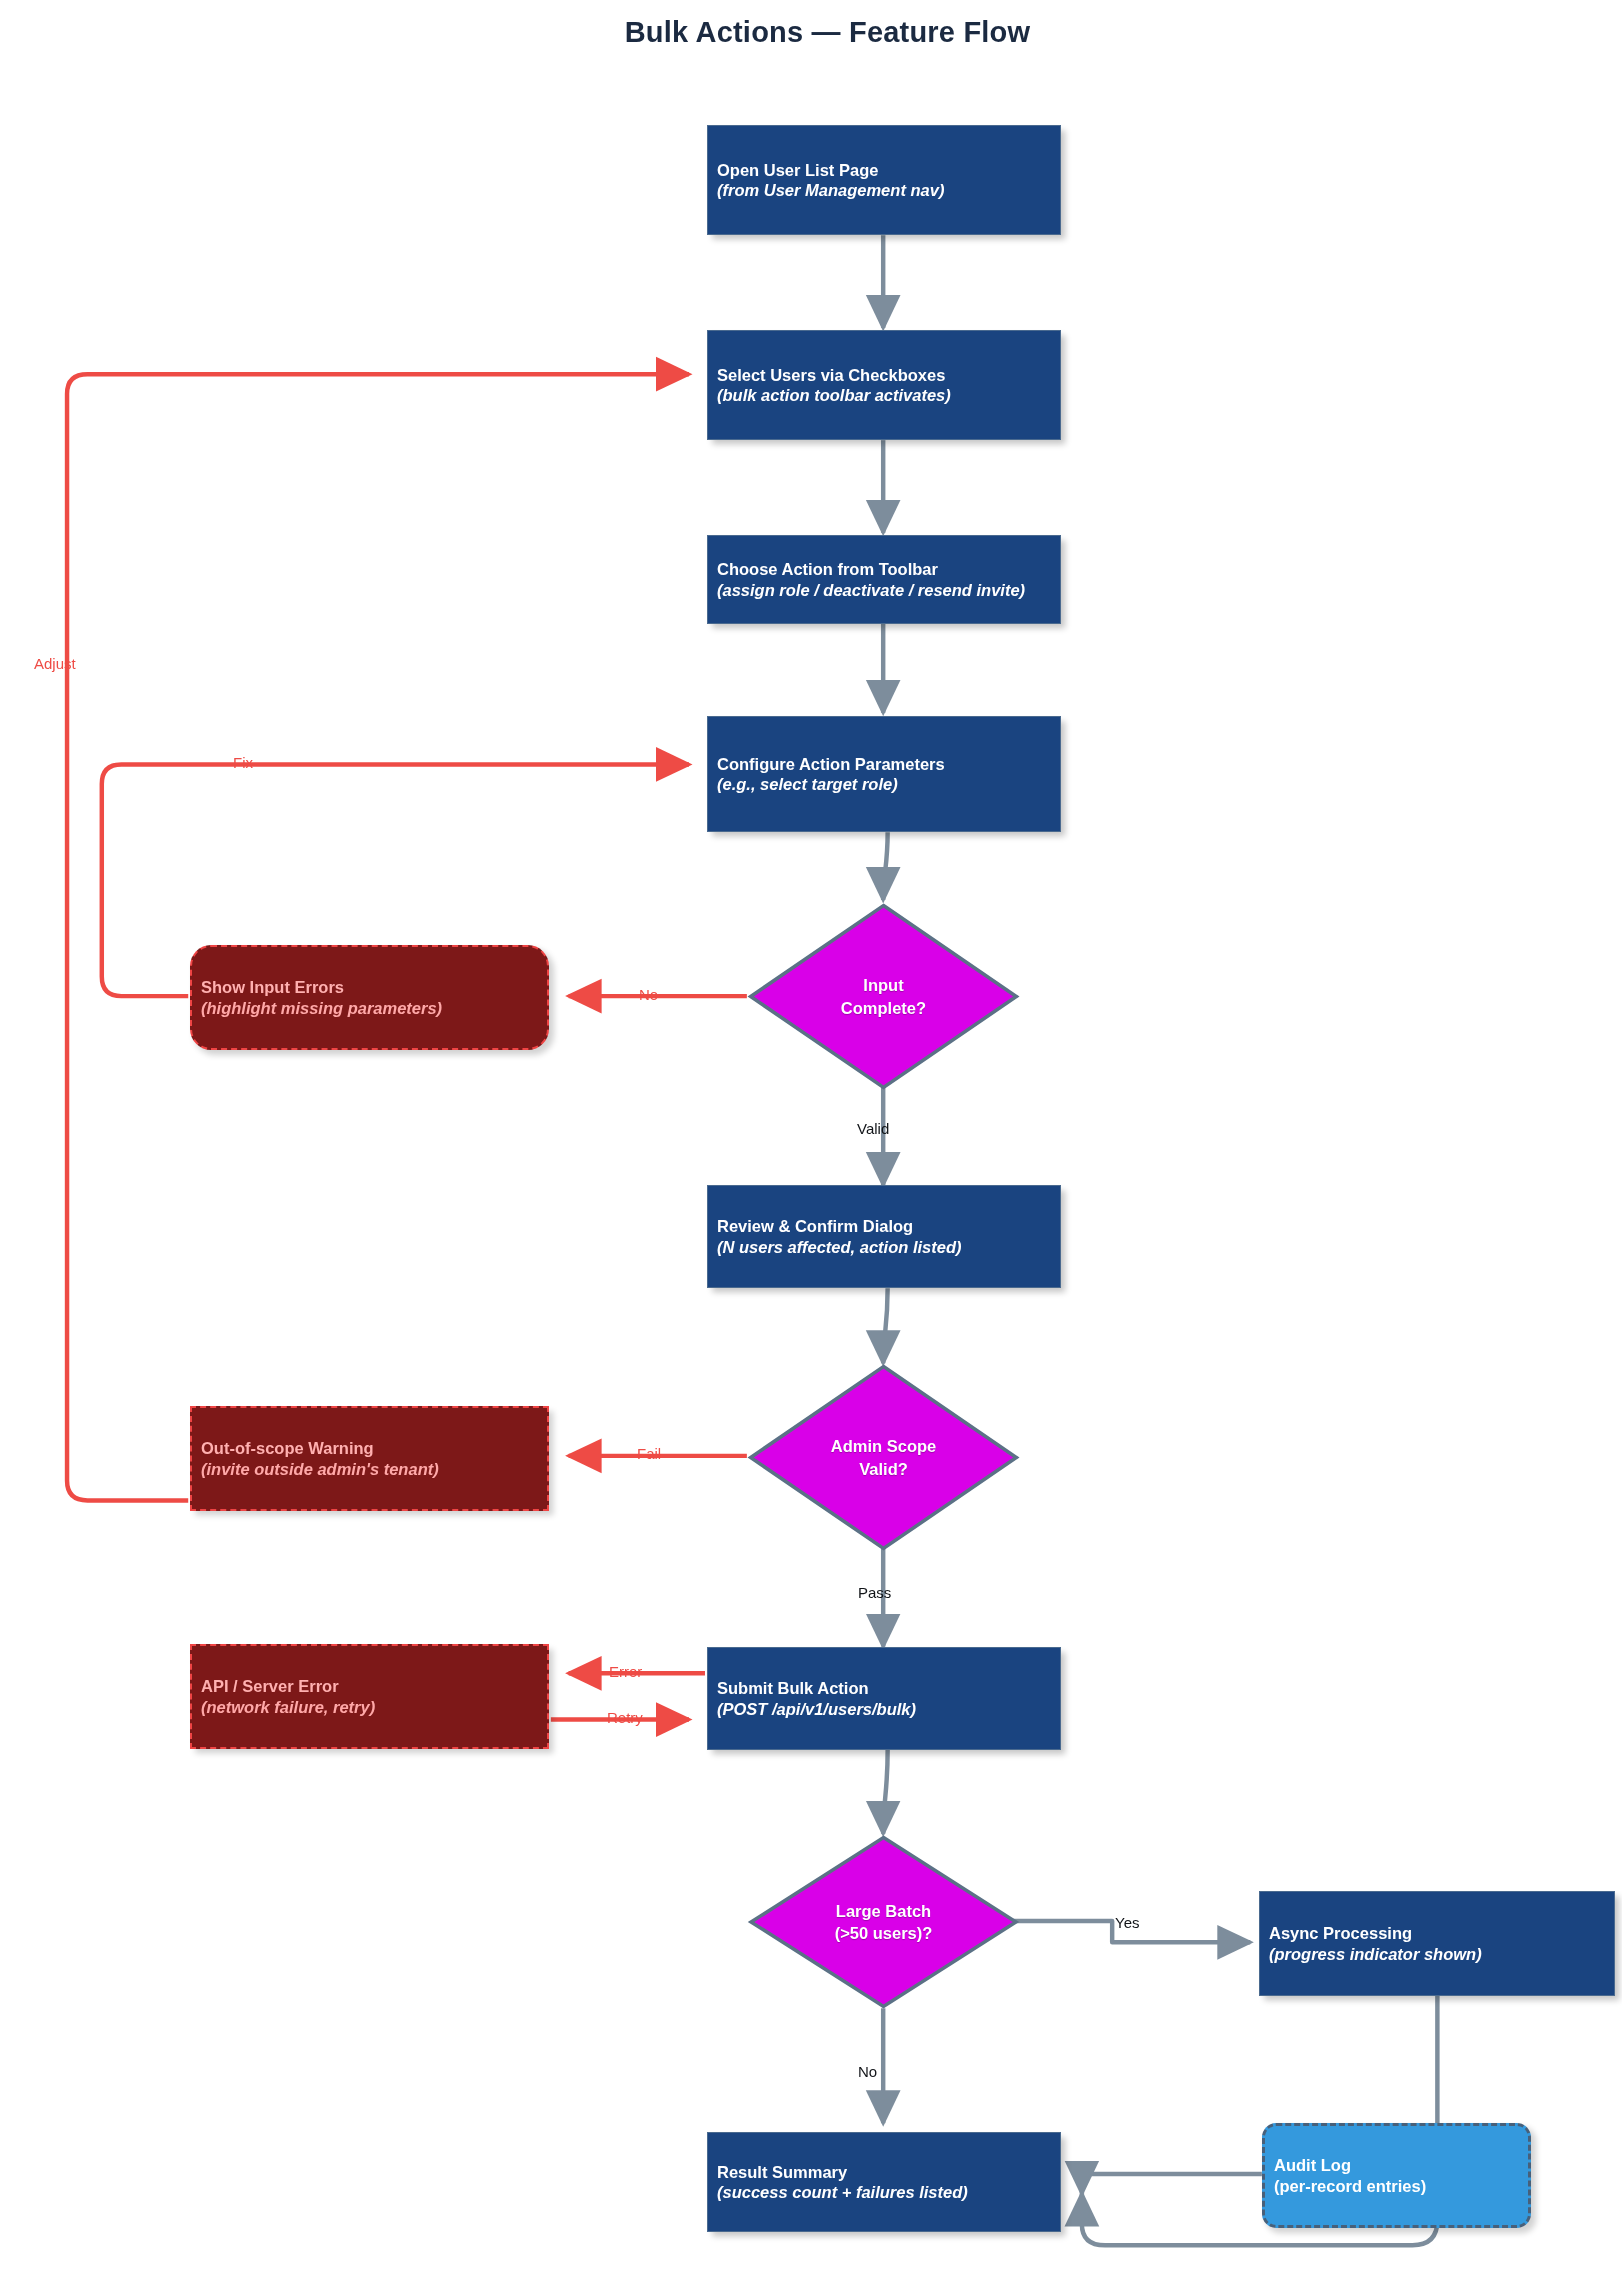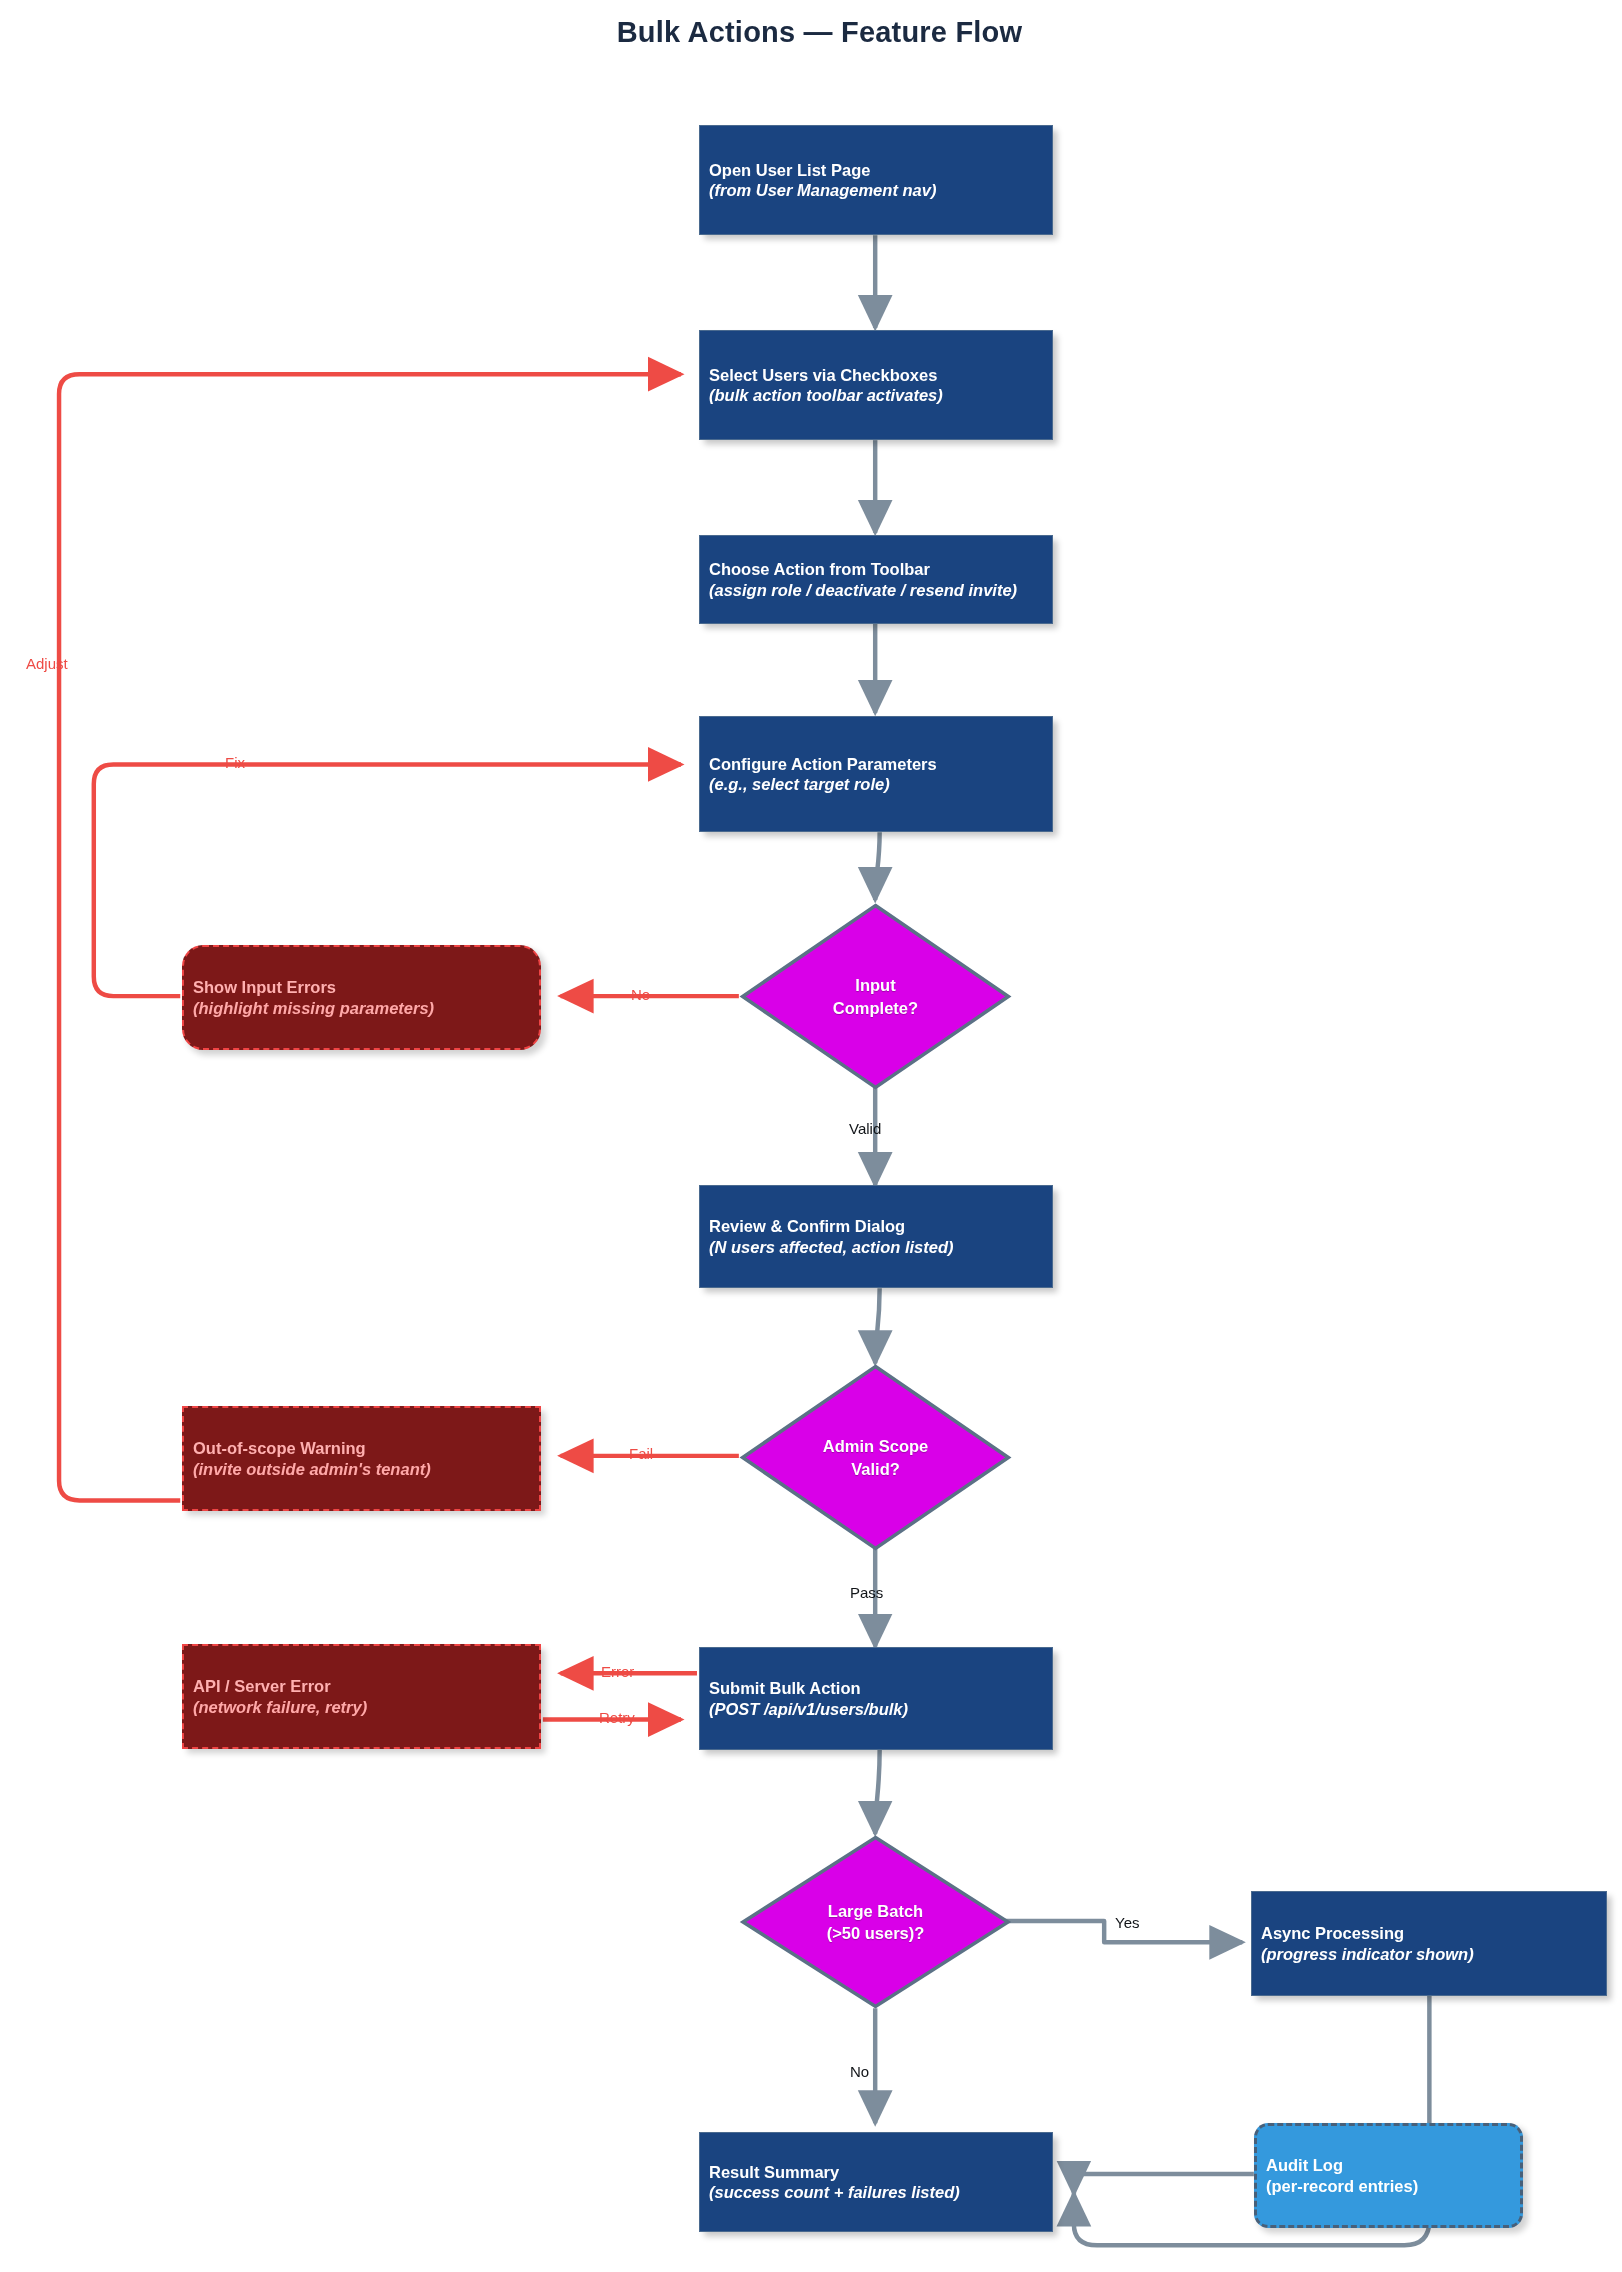--- a/index.html
+++ b/index.html
@@ -9,21 +9,21 @@
   }
   body {
     width: 1623px;
     height: 2272px;
     position: relative;
     font-family: "Liberation Sans", sans-serif;
     overflow: hidden;
   }
   #canvas {
     position: absolute;
-    left: 8px; top: 0;
+    left: 16px; top: 0;
     width: 1343px;
     height: 2272px;
   }
   #edges {
     position: absolute;
     left: 0; top: 0;
     width: 1623px;
     height: 2272px;
     pointer-events: none;
   }
@@ -272,18 +272,18 @@
   <div class="edge-label gray" style="left:841px; top:1120px;">Valid</div>
 
   <div class="edge-label red" style="left:621px; top:1445px;">Fail</div>
 
   <div class="edge-label gray" style="left:842px; top:1584px;">Pass</div>
 
   <div class="edge-label red" style="left:593px; top:1663px;">Error</div>
 
   <div class="edge-label red" style="left:591px; top:1709px;">Retry</div>
 
-  <div class="edge-label gray" style="left:1099px; top:1914px;margin-left:8px;">Yes</div>
+  <div class="edge-label gray" style="left:1099px; top:1914px;">Yes</div>
 
   <div class="edge-label gray" style="left:842px; top:2063px;">No</div>
 
 </div>
 
 
 </body></html>

